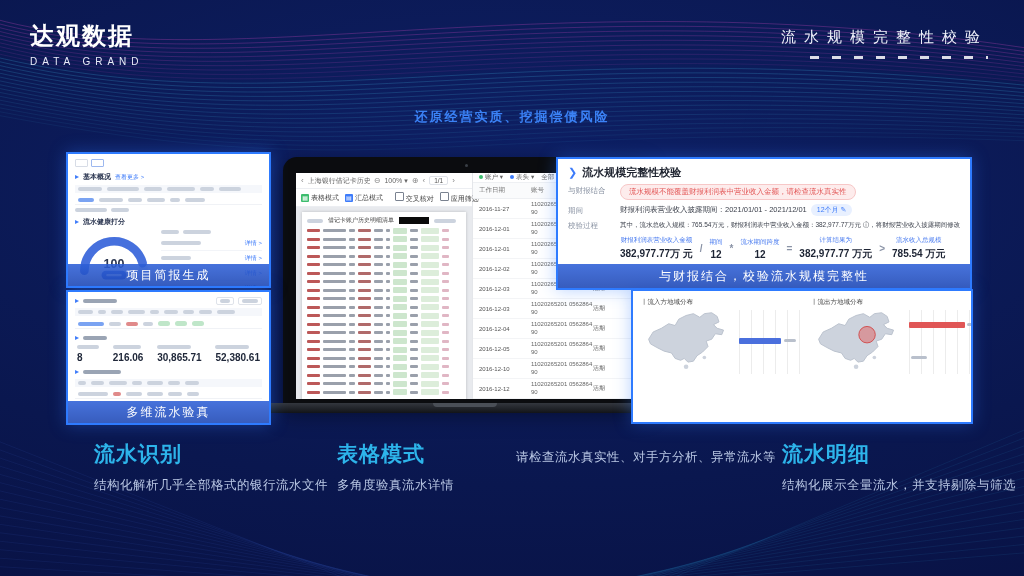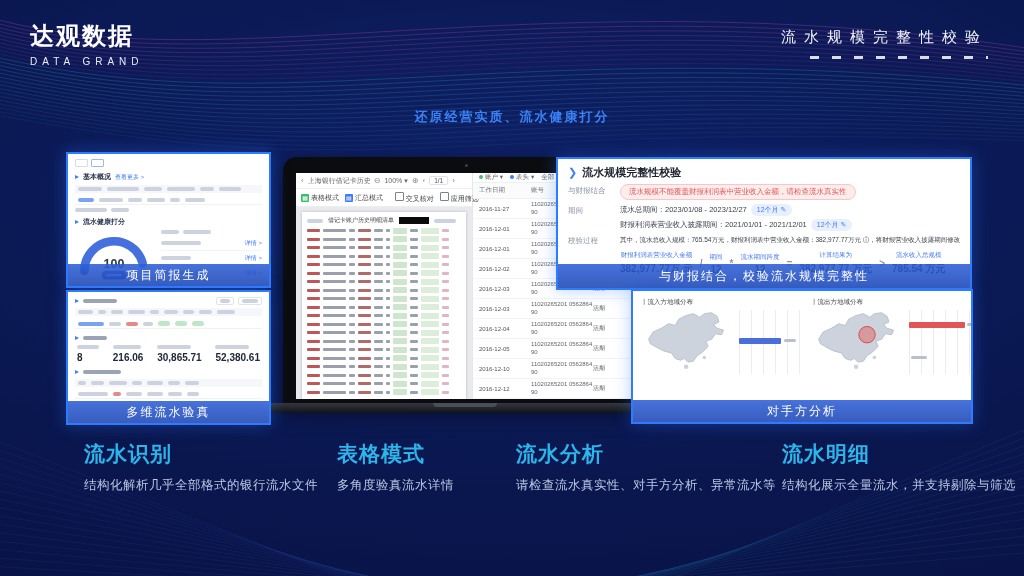--- a/index.html
+++ b/index.html
@@ -124,21 +124,21 @@
     background:repeating-linear-gradient(90deg,#ececec 0 1px,transparent 1px 12px);}
   .hbar{position:absolute;height:6px;border-radius:1px;}
   .hbar.blue{background:#4a6fdd;left:0;top:28px;width:42px;}
   .hbar.red{background:#e05656;left:0;top:12px;width:56px;}
   .chart .ph{position:absolute;height:3px;width:12px;background:#b9c0cc;}
 
   
   .feature{position:absolute;top:440px;}
   .feature h3{margin:0;font-size:21px;font-weight:bold;color:#2db4ea;letter-spacing:1px;}
   .feature p{margin:9px 0 0;font-size:12.5px;color:#b9c7e4;letter-spacing:.5px;}
-  .f1{left:84px;} .f2{left:337px;} .f3{left:516px;} .f4{left:782px;}
+  .f1{left:94px;} .f2{left:337px;} .f3{left:516px;} .f4{left:782px;}
 </style>
 </head>
 <body>
 
 <div class="slide">
   <svg class="bgfx" id="waves-top" width="1024" height="230">
       <path d="M -40 8 C 200 95, 540 -35, 1070 55" fill="none" stroke="rgba(205,70,190,0.3)" stroke-width="1"></path>
       <path d="M -40 12 C 208 99, 535 -29, 1070 58.5" fill="none" stroke="rgba(205,70,190,0.27999999999999997)" stroke-width="1"></path>
       <path d="M -40 16 C 216 103, 530 -23, 1070 62" fill="none" stroke="rgba(205,70,190,0.26)" stroke-width="1"></path>
       <path d="M -40 20 C 224 107, 525 -17, 1070 65.5" fill="none" stroke="rgba(205,70,190,0.24)" stroke-width="1"></path>
@@ -201,21 +201,21 @@
     </svg>
 
   <div class="logo">
     <div class="logo-cn">达观数据</div>
     <div class="logo-en">DATA GRAND</div>
   </div>
   <div class="tagline">
     <div class="tagline-text">流水规模完整性校验</div>
     <div class="tagline-dash"></div>
   </div>
-  <div class="page-subtitle">还原经营实质、流水健康打分</div>
+  <div class="page-subtitle">还原经营实质、挖掘偿债风险</div>
 
   <div class="laptop">
     <div class="cam-dot"></div>
     <div class="screen">
       <div class="viewer">
         <div class="vt1">
           <span class="nav">‹</span>
           <span style="overflow:hidden;max-width:62px;">上海银行借记卡历史明细查...</span>
           <span class="nav">⊖</span>
           <span><span>100%</span> ▾</span>
@@ -714,24 +714,20 @@
         <span class="caret">❯</span>
         <span>流水规模完整性校验</span>
       </div>
       <div class="int-row">
         <span class="int-label">与财报结合</span>
         <span class="pill-red">流水规模不能覆盖财报利润表中营业收入金额，请检查流水真实性</span>
       </div>
       <div class="int-row">
         <span class="int-label">期间</span>
         <span>
-          <span class="period-line">
-            <span>流水总期间：2023/01/08 - 2023/12/27</span>
-            <span class="tag-blue">12个月 ✎</span>
-          </span>
           <span class="period-line">
             <span>财报利润表营业收入披露期间：2021/01/01 - 2021/12/01</span>
             <span class="tag-blue">12个月 ✎</span>
           </span>
         </span>
       </div>
       <div class="int-row" style="margin-top:0">
         <span class="int-label">校验过程</span>
         <span class="process">其中，流水总收入规模：765.54万元，财报利润表中营业收入金额：382,977.77万元 ⓘ，将财报营业收入披露期间修改成于流水期间一致后：</span>
       </div>
@@ -791,32 +787,30 @@
             <circle cx="61" cy="27" r="9" fill="rgba(226,82,82,.45)" stroke="#d04848" stroke-width="1"></circle>
           </svg>
           <div class="chart">
             <span class="hbar red"></span>
             <span class="ph" style="left:58px;top:13px;width:10px"></span>
             <span class="ph" style="left:2px;top:46px;width:16px"></span>
           </div>
         </div>
       </div>
     </div>
-    <div class="caption">对手方分析</div>
   </div>
 
   <div class="feature f1">
     <h3>流水识别</h3>
     <p>结构化解析几乎全部格式的银行流水文件</p>
   </div>
   <div class="feature f2">
     <h3>表格模式</h3>
     <p>多角度验真流水详情</p>
   </div>
   <div class="feature f3">
-    <h3>流水分析</h3>
     <p>请检查流水真实性、对手方分析、异常流水等</p>
   </div>
   <div class="feature f4">
     <h3>流水明细</h3>
     <p>结构化展示全量流水，并支持剔除与筛选</p>
   </div>
 </div>
 
 </body></html>

